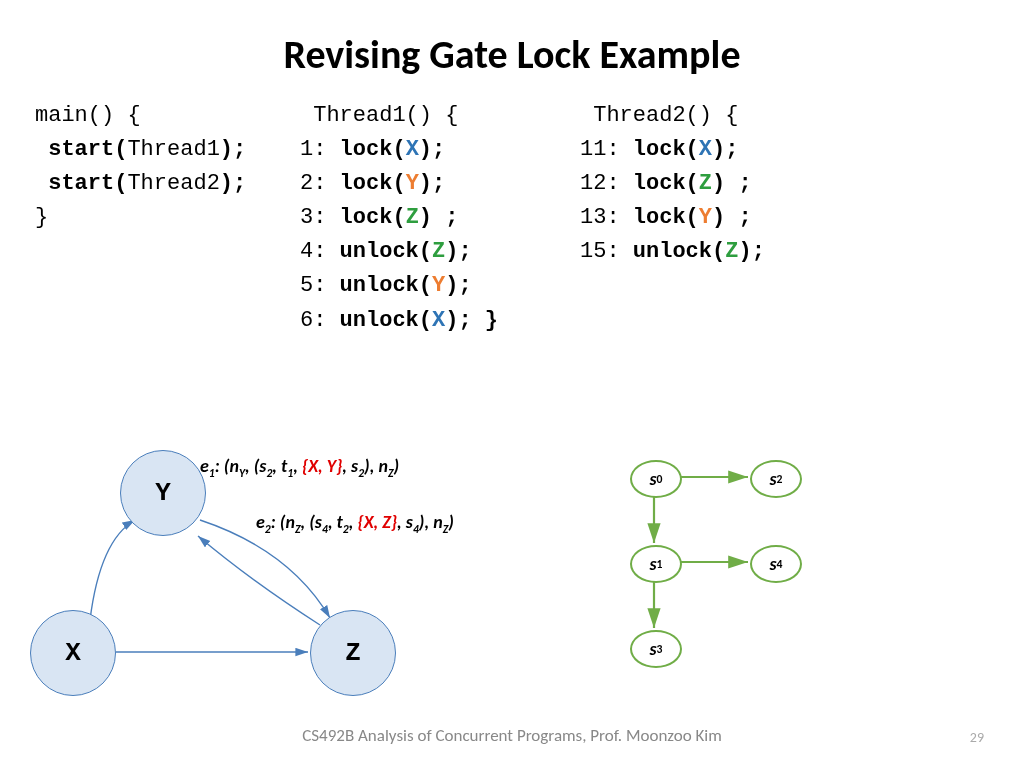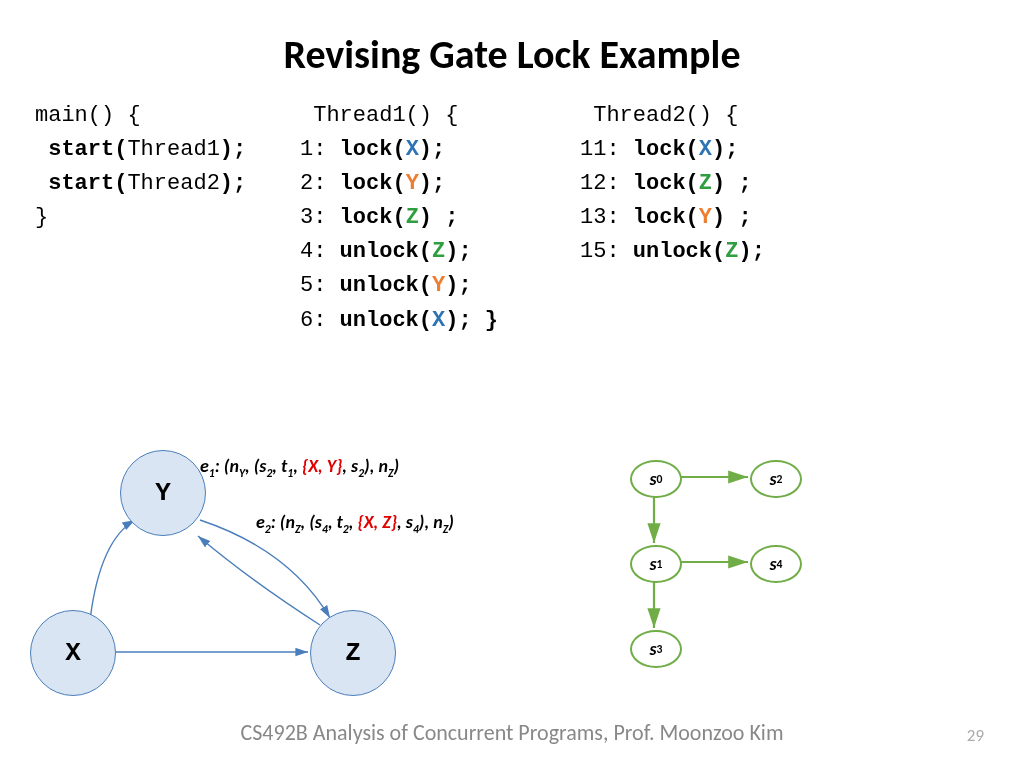--- a/index.html
+++ b/index.html
@@ -106,28 +106,28 @@
   .s0 { left: 10px;  top: 5px; }
   .s2 { left: 130px; top: 5px; }
   .s1 { left: 10px;  top: 90px; }
   .s4 { left: 130px; top: 90px; }
   .s3 { left: 10px;  top: 175px; }
   .footer {
     position: absolute;
     bottom: 22px;
     width: 100%;
     text-align: center;
-    font-size: 22px;
+    font-size: 17px;
     color: #888;
   }
   .pagenum {
     position: absolute;
     bottom: 22px;
     right: 40px;
-    font-size: 17px;
+    font-size: 14px;
     color: #aaa;
   }
   svg.arrows { position: absolute; left:0; top:0; pointer-events:none; }
 </style>
 </head>
 <body>
 
 <div class="slide">
 
   <div class="title">Revising Gate Lock Example</div>

